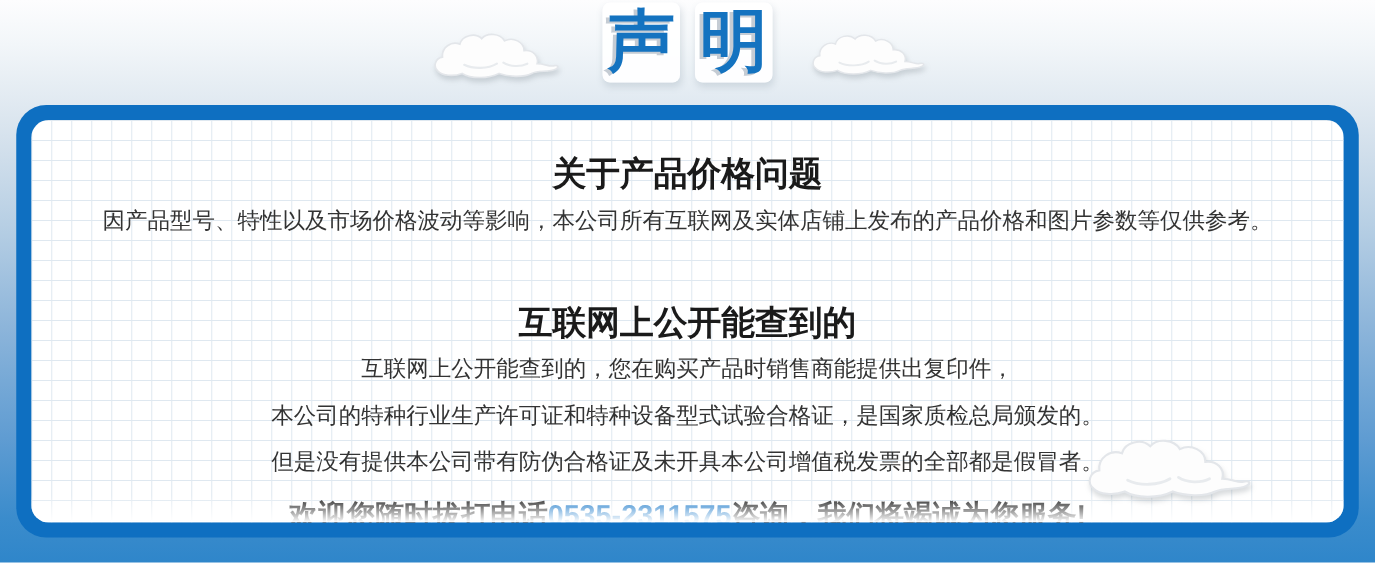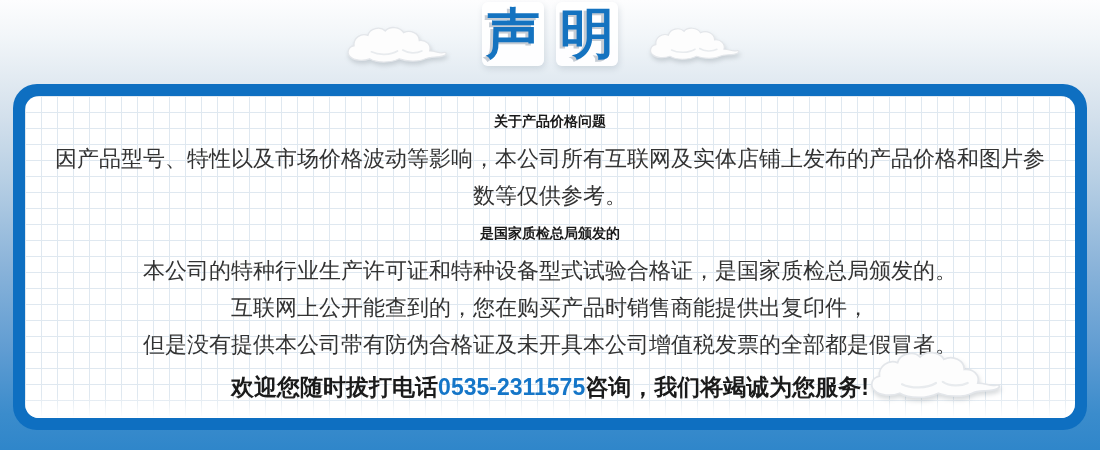--- a/index.html
+++ b/index.html
@@ -76,22 +76,22 @@
   }
   .panel-inner::after {
     content: "";
     position: absolute;
     left: 0; right: 0; bottom: 0;
     height: 22px;
     background: linear-gradient(180deg, rgba(255,255,255,0), #ffffff);
     pointer-events: none;
   }
 
-  .line { line-height: 37px; color: #333333; font-size: 22px; }
-  .heading { font-weight: bold; color: #1a1a1a; font-size: 14px; line-height: 38px; }
+  .line { line-height: 37px; color: #333333; font-size: 18px; }
+  .heading { font-weight: bold; color: #1a1a1a; font-size: 27px; line-height: 38px; margin-top: 44px; }
   .footer-line { font-weight: bold; color: #1a1a1a; font-size: 23px; line-height: 44px; margin-top: 2px; }
   .phone { color: #1576c8; }
 </style>
 </head>
 <body>
 
 <svg width="0" height="0" style="position:absolute">
   <defs>
     <g id="cloud-shape">
       <path d="M6 38 C 1 34, 3 26, 10 25 C 9 16, 18 10, 26 13 C 28 5, 40 2, 46 8
@@ -120,23 +120,23 @@
       </svg>
   </span>
 </div>
 
 <div class="panel">
   <div class="panel-inner">
 
     <div class="heading">关于产品价格问题</div>
     <div class="line">因产品型号、特性以及市场价格波动等影响，本公司所有互联网及实体店铺上发布的产品价格和图片参数等仅供参考。</div>
 
-    <div class="heading">是国家质检总局颁发的</div>
+    <div class="heading">互联网上公开能查到的</div>
+    <div class="line">互联网上公开能查到的，您在购买产品时销售商能提供出复印件，</div>
     <div class="line">本公司的特种行业生产许可证和特种设备型式试验合格证，是国家质检总局颁发的。</div>
-    <div class="line">互联网上公开能查到的，您在购买产品时销售商能提供出复印件，</div>
     <div class="line">但是没有提供本公司带有防伪合格证及未开具本公司增值税发票的全部都是假冒者。</div>
 
     <div class="footer-line">
       <span>欢迎您随时拔打电话</span><span class="phone">0535-2311575</span><span>咨询，我们将竭诚为您服务!</span>
     </div>
 
   </div>
 </div>
 
 <span class="cloud cloud-bottom-right">

